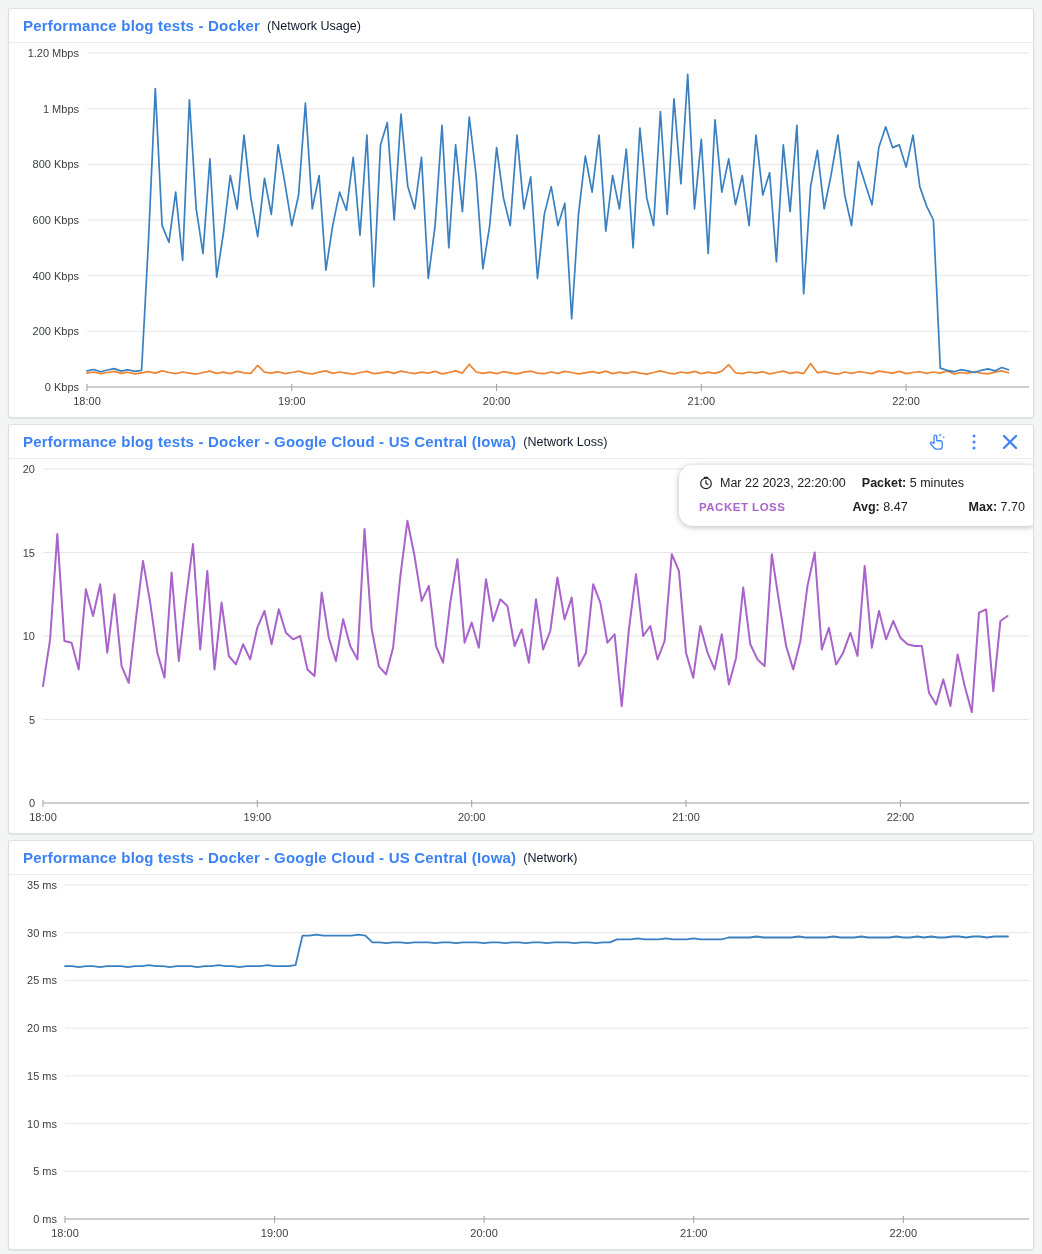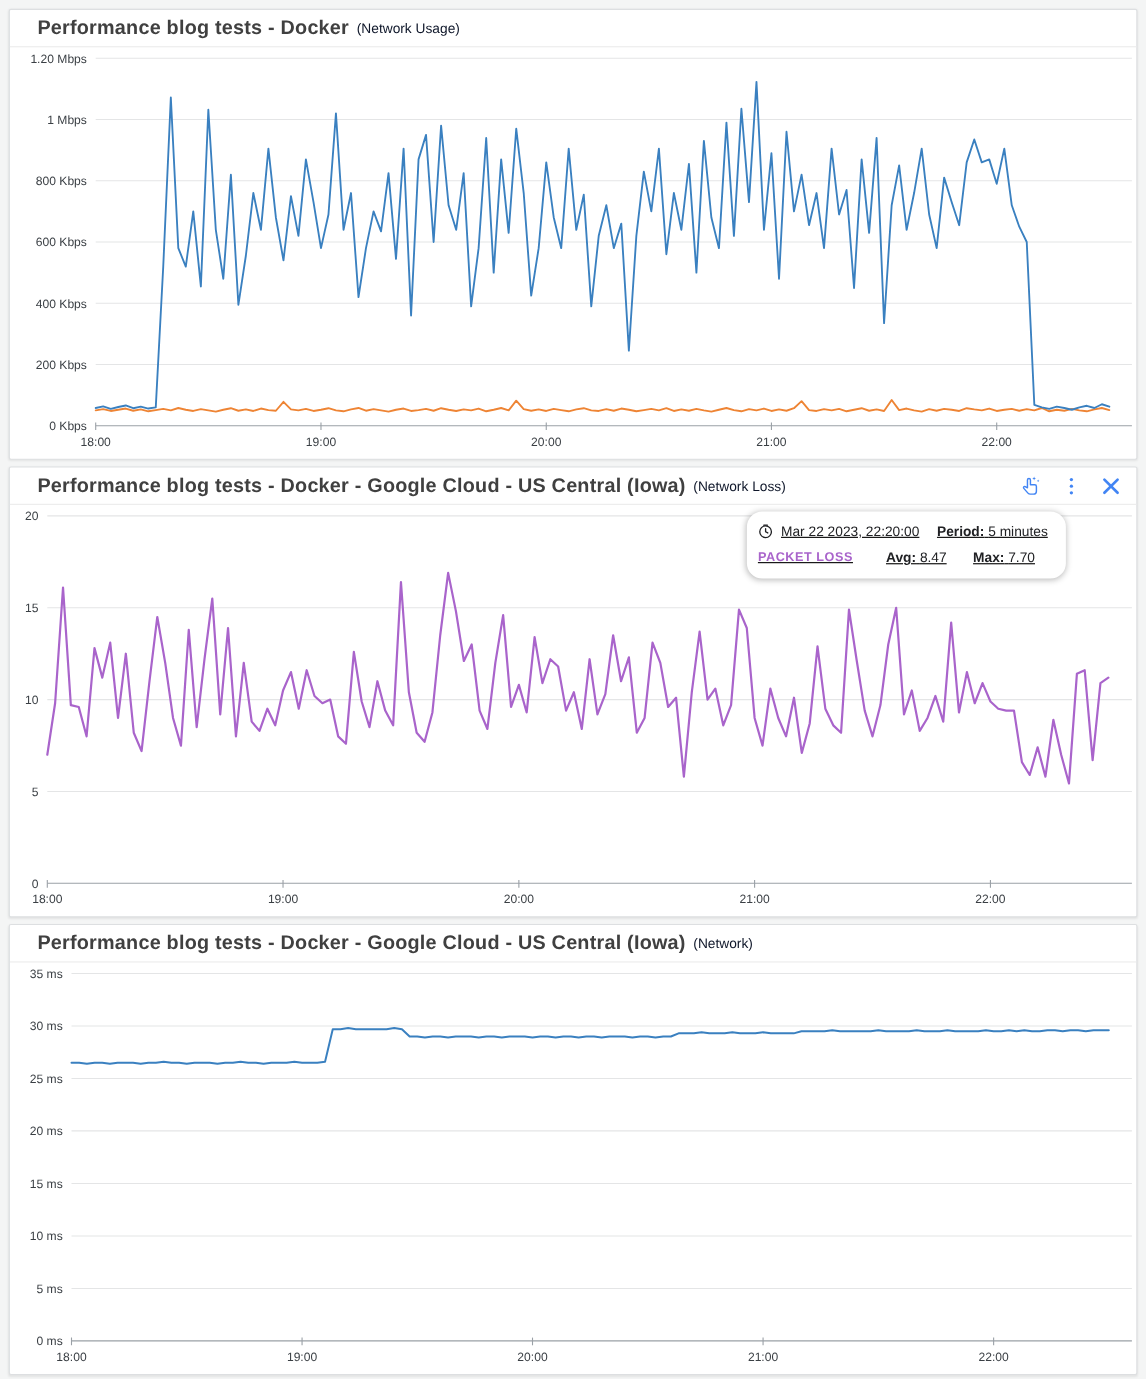--- a/index.html
+++ b/index.html
@@ -1,31 +1,31 @@
 <!DOCTYPE html>
 <html><head>
 <meta charset="utf-8">
 <style>
   html,body{margin:0;padding:0;background:#f4f5f5;}
   body{width:1042px;font-family:"Liberation Sans","DejaVu Sans",sans-serif;padding:8px;box-sizing:border-box;}
   .panel{background:#fff;border:1px solid #dddfe1;border-radius:2px;box-shadow:0 1px 2px rgba(0,0,0,.07);margin-bottom:6px;}
   .panel-header{display:flex;align-items:center;padding:0 14px;height:33px;border-bottom:1px solid #ececec;}
-  .title{font-size:18px;font-weight:700;color:#404040;letter-spacing:.2px;white-space:nowrap;margin-left:11px;}
+  .title{font-size:15px;font-weight:700;color:#3b82f6;letter-spacing:.2px;white-space:nowrap;}
   .subtitle{font-size:12.5px;color:#0f172a;margin-left:7px;white-space:nowrap;}
   .toolbar{margin-left:auto;display:flex;align-items:center;gap:19px;}
   .tool{display:inline-flex;align-items:center;justify-content:center;cursor:pointer;}
   .chart{position:relative;height:374px;overflow:hidden;}
   .chart svg text{font-family:"Liberation Sans","DejaVu Sans",sans-serif;font-size:11px;fill:#3a3f44;}
   .tooltip{position:absolute;top:6px;left:670px;background:#fff;border-radius:14px;
-           box-shadow:0 1px 6px rgba(0,0,0,.28);padding:11px 16px 12px 10px;white-space:nowrap;z-index:5;text-decoration:underline;}
+           box-shadow:0 1px 6px rgba(0,0,0,.28);padding:11px 16px 12px 20px;white-space:nowrap;z-index:5;}
   .t-row1{display:flex;align-items:center;color:#202124;font-size:12.5px;}
   .t-row1 .clock{margin-right:7px;display:inline-flex;}
   .t-sep{width:16px;display:inline-block;}
   .t-row1 b,.t-row2 b{font-weight:700;color:#202124;}
-  .t-row2{display:flex;align-items:center;margin-top:10px;font-size:12.5px;color:#202124;}
+  .t-row2{display:flex;align-items:center;margin-top:10px;font-size:12.5px;color:#202124;gap:37px;}
   .series-label{color:#a964cb;font-weight:700;font-size:11.5px;letter-spacing:.5px;margin-right:30px;}
   .t-avg{margin-right:24px;}
 </style>
 </head>
 <body>
 
 <div class="panel">
   <div class="panel-header">
     <span class="title">Performance blog tests - Docker</span>
     <span class="subtitle">(Network Usage)</span>
@@ -113,21 +113,21 @@
       <div class="t-row1">
         <span class="clock">
           <svg width="14" height="14" viewBox="0 0 14 14" fill="none">
             <circle cx="7" cy="7.4" r="5.3" stroke="#202124" stroke-width="1.2"></circle>
             <path d="M7 7.4V4.6M7 7.4l2 1.1" stroke="#202124" stroke-width="1.2" stroke-linecap="round"></path>
             <path d="M5.4 1.4h3.2" stroke="#202124" stroke-width="1.2" stroke-linecap="round"></path>
           </svg>
         </span>
         <span>Mar 22 2023, 22:20:00</span>
         <span class="t-sep"></span>
-        <b>Period:</b>&nbsp;<span>5 minutes</span>
+        <b>Packet:</b>&nbsp;<span>5 minutes</span>
       </div>
       <div class="t-row2">
         <span class="series-label">PACKET LOSS</span>
         <span class="t-avg"><b>Avg:</b>&nbsp;<span>8.47</span></span>
         <span><b>Max:</b>&nbsp;<span>7.70</span></span>
       </div>
     </div>
   </div>
 </div>
 

